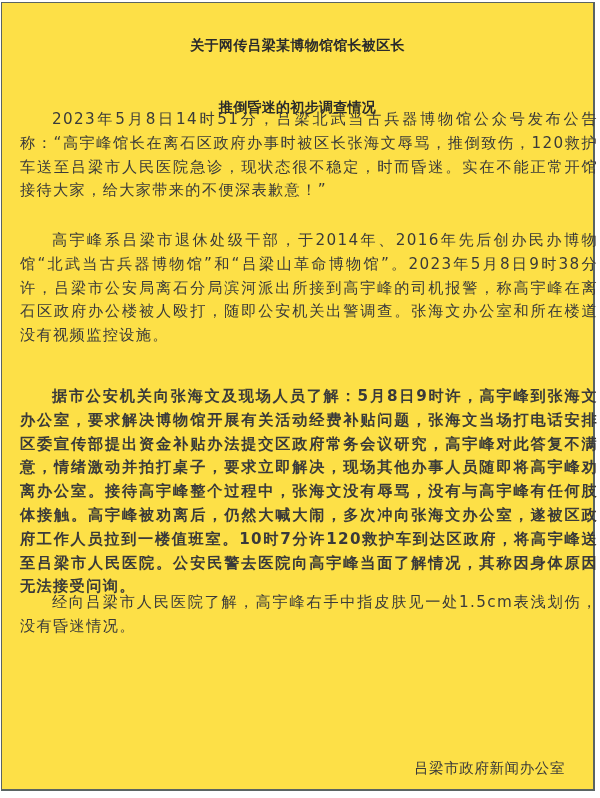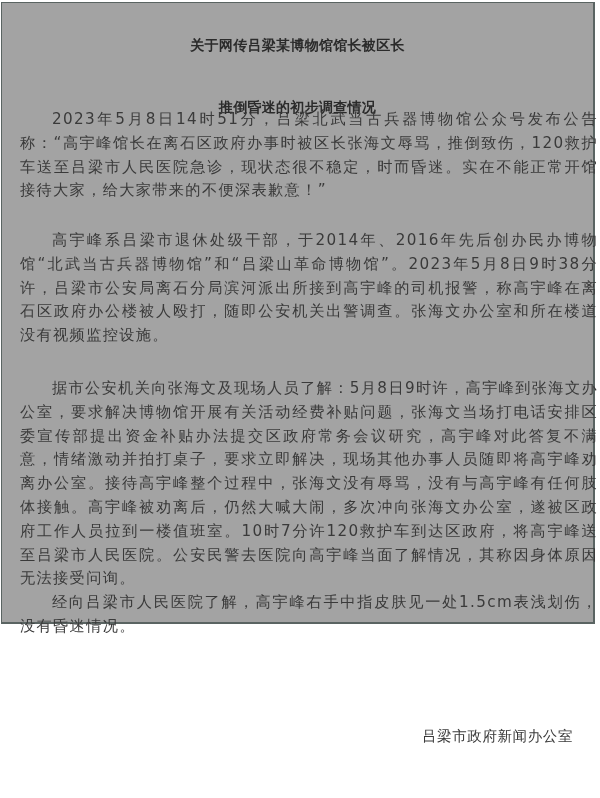--- a/index.html
+++ b/index.html
@@ -13,26 +13,26 @@
     position: relative;
     overflow: hidden;
     font-family: "DejaVu Sans", "Liberation Sans", sans-serif;
     color: #333333;
   }
   .frame {
     position: absolute;
     left: 1px;
     top: 2px;
     width: 594px;
-    height: 622px;
+    height: 789px;
     border: 1px solid #5a6462;
     border-right-width: 2px;
     border-bottom-width: 2px;
     box-sizing: border-box;
-    background: #a3a3a3;
+    background: #fde047;
   }
   .title {
     position: absolute;
     left: 0;
     width: 100%;
     text-align: center;
     font-size: 14px;
     font-weight: bold;
     color: #2b2b2b;
     letter-spacing: 0.3px;
@@ -47,30 +47,31 @@
     line-height: 23.8px;
     letter-spacing: 1.35px;
     text-indent: 2.1em;
     color: #3a3a3a;
     margin: 8px;
     text-align: justify;
     word-break: break-all;
   }
   .p1 { top: 97px; }
   .p2 { top: 218px; }
-  .p3 { top: 366px; }
+  .p3 { top: 374px; font-weight: bold; }
   .p4 { top: 580px; }
   .p5 { top: 667px; }
   .sign {
     position: absolute;
-    right: 20px;
+    right: 28px;
     font-size: 14.5px;
     color: #3a3a3a;
     letter-spacing: 0.6px;
     text-align: center;
+    margin-top: 32px;
   }
   .sign.org { top: 724px; }
   .sign.date { top: 762px; }
 </style>
 </head>
 <body>
 
 <div class="frame">
   <div class="title l1">关于网传吕梁某博物馆馆长被区长</div>
   <div class="title l2">推倒昏迷的初步调查情况</div>

